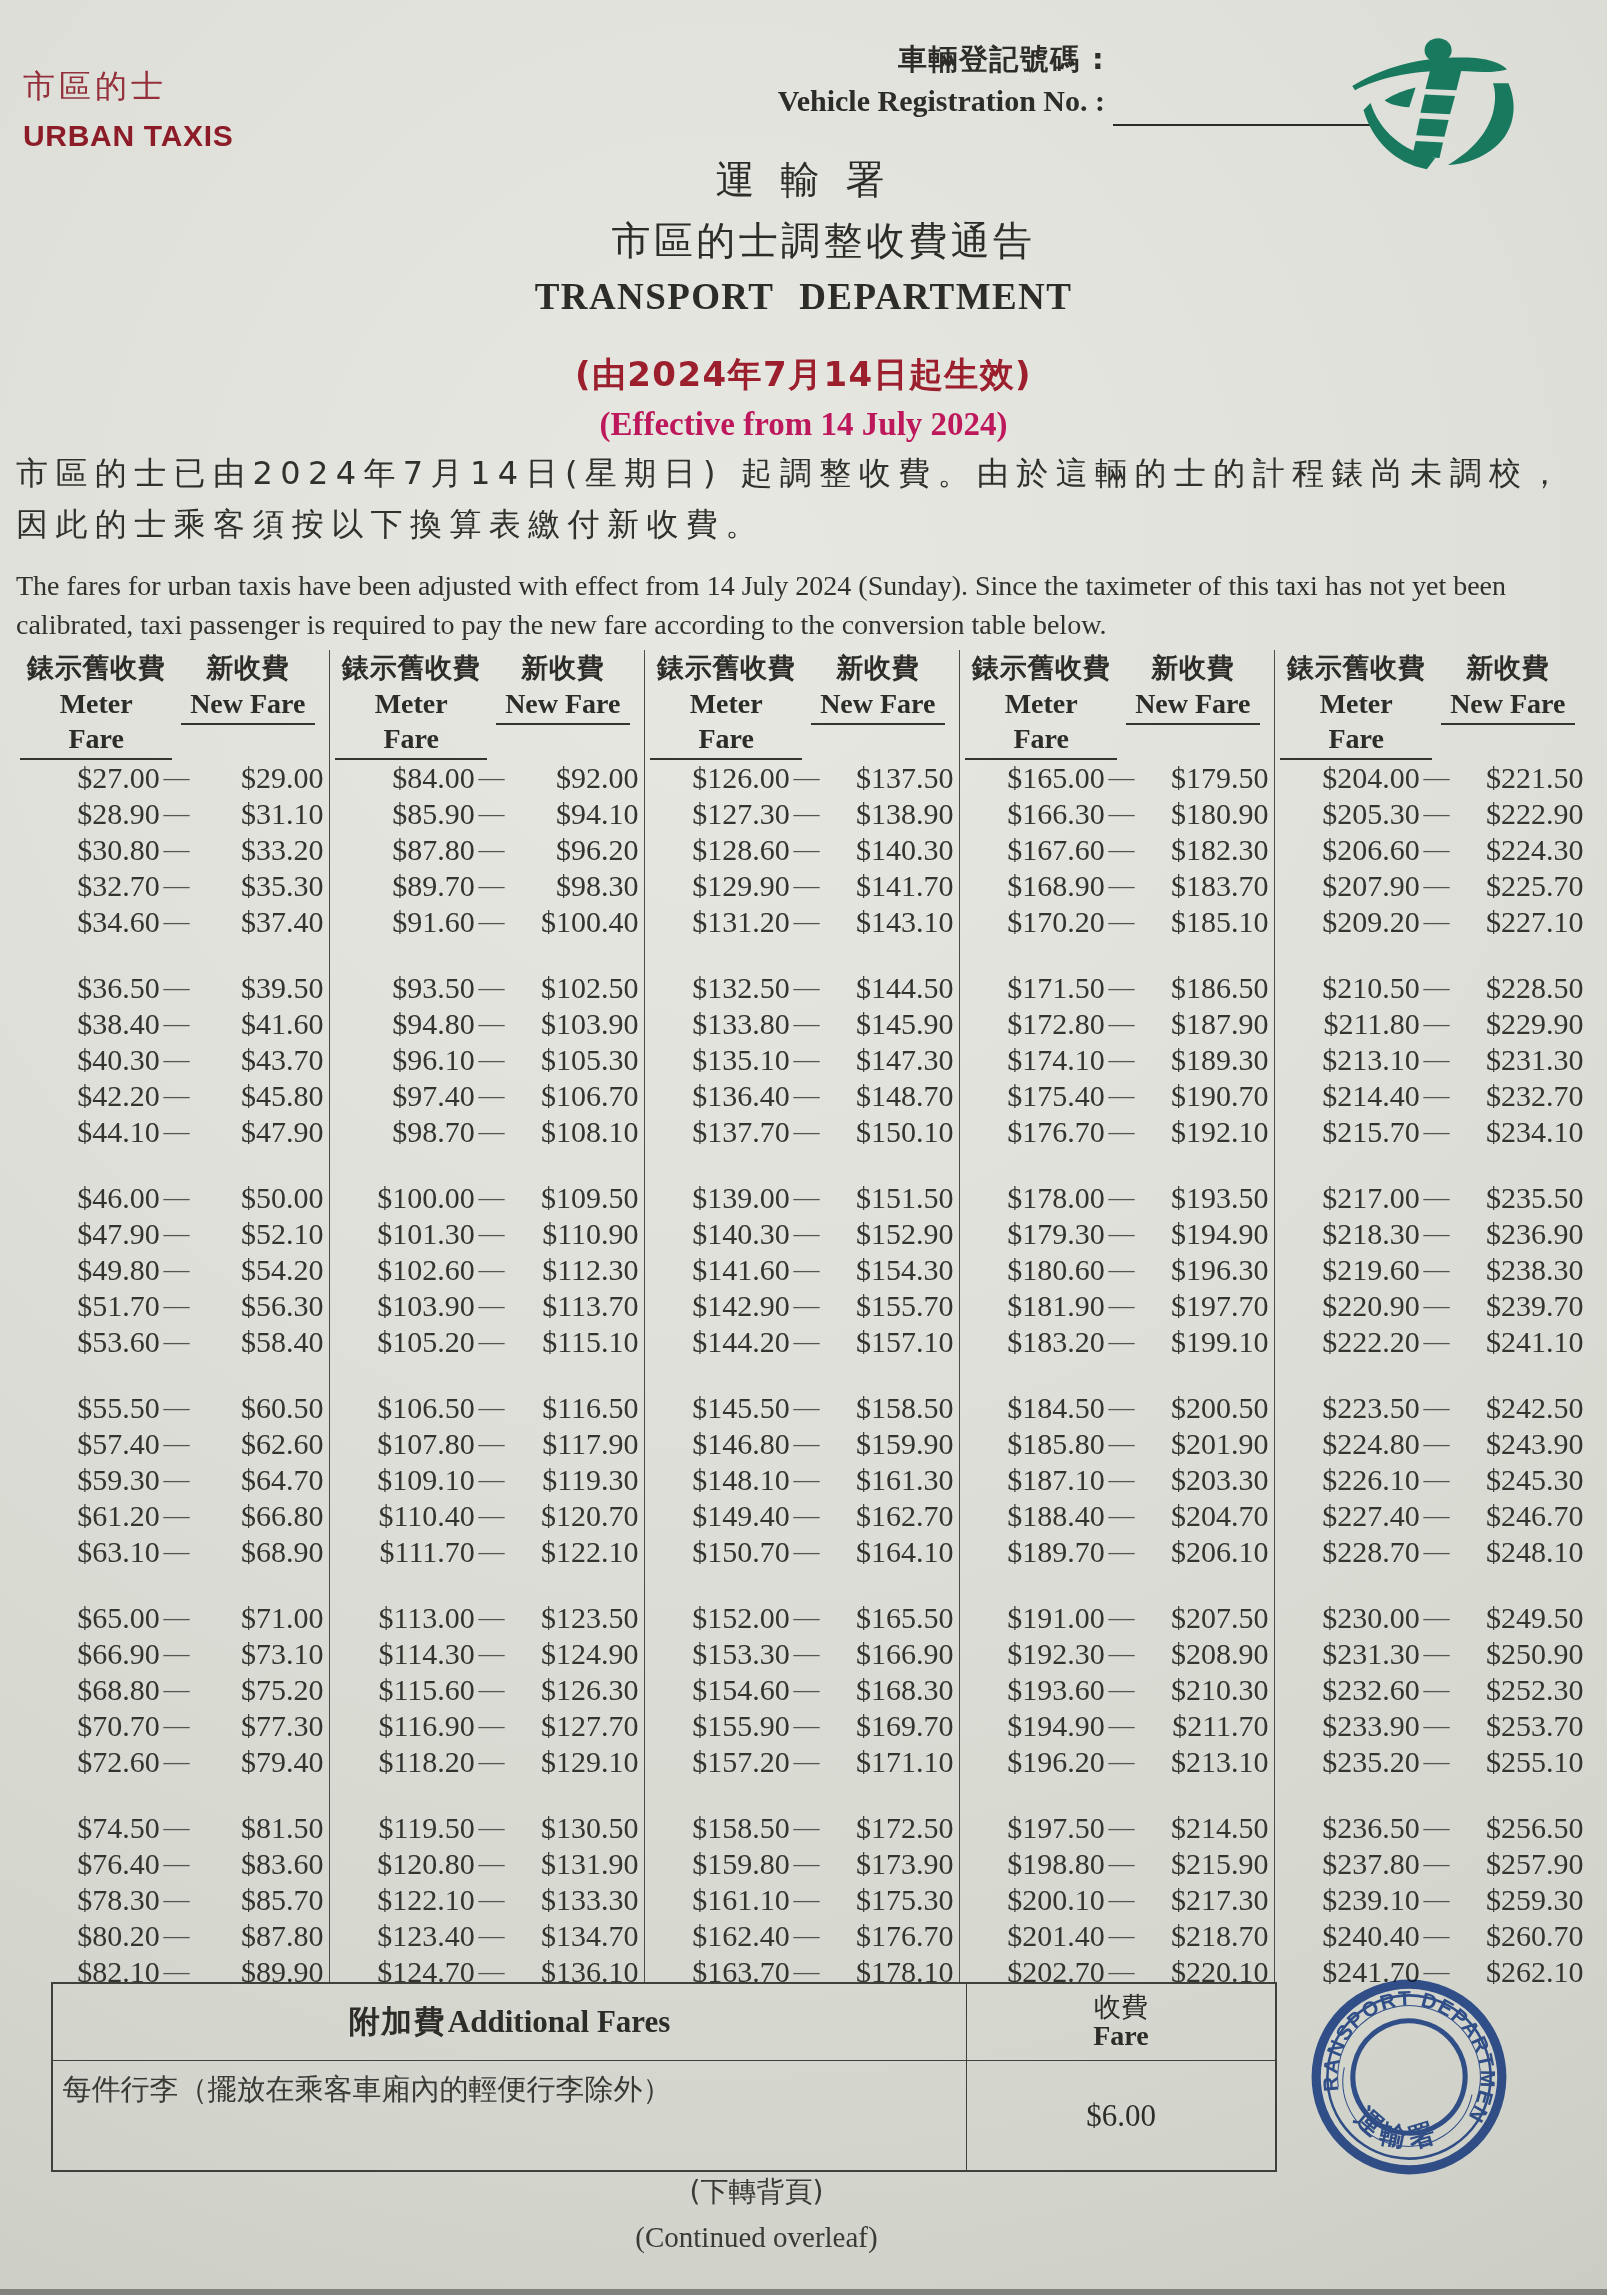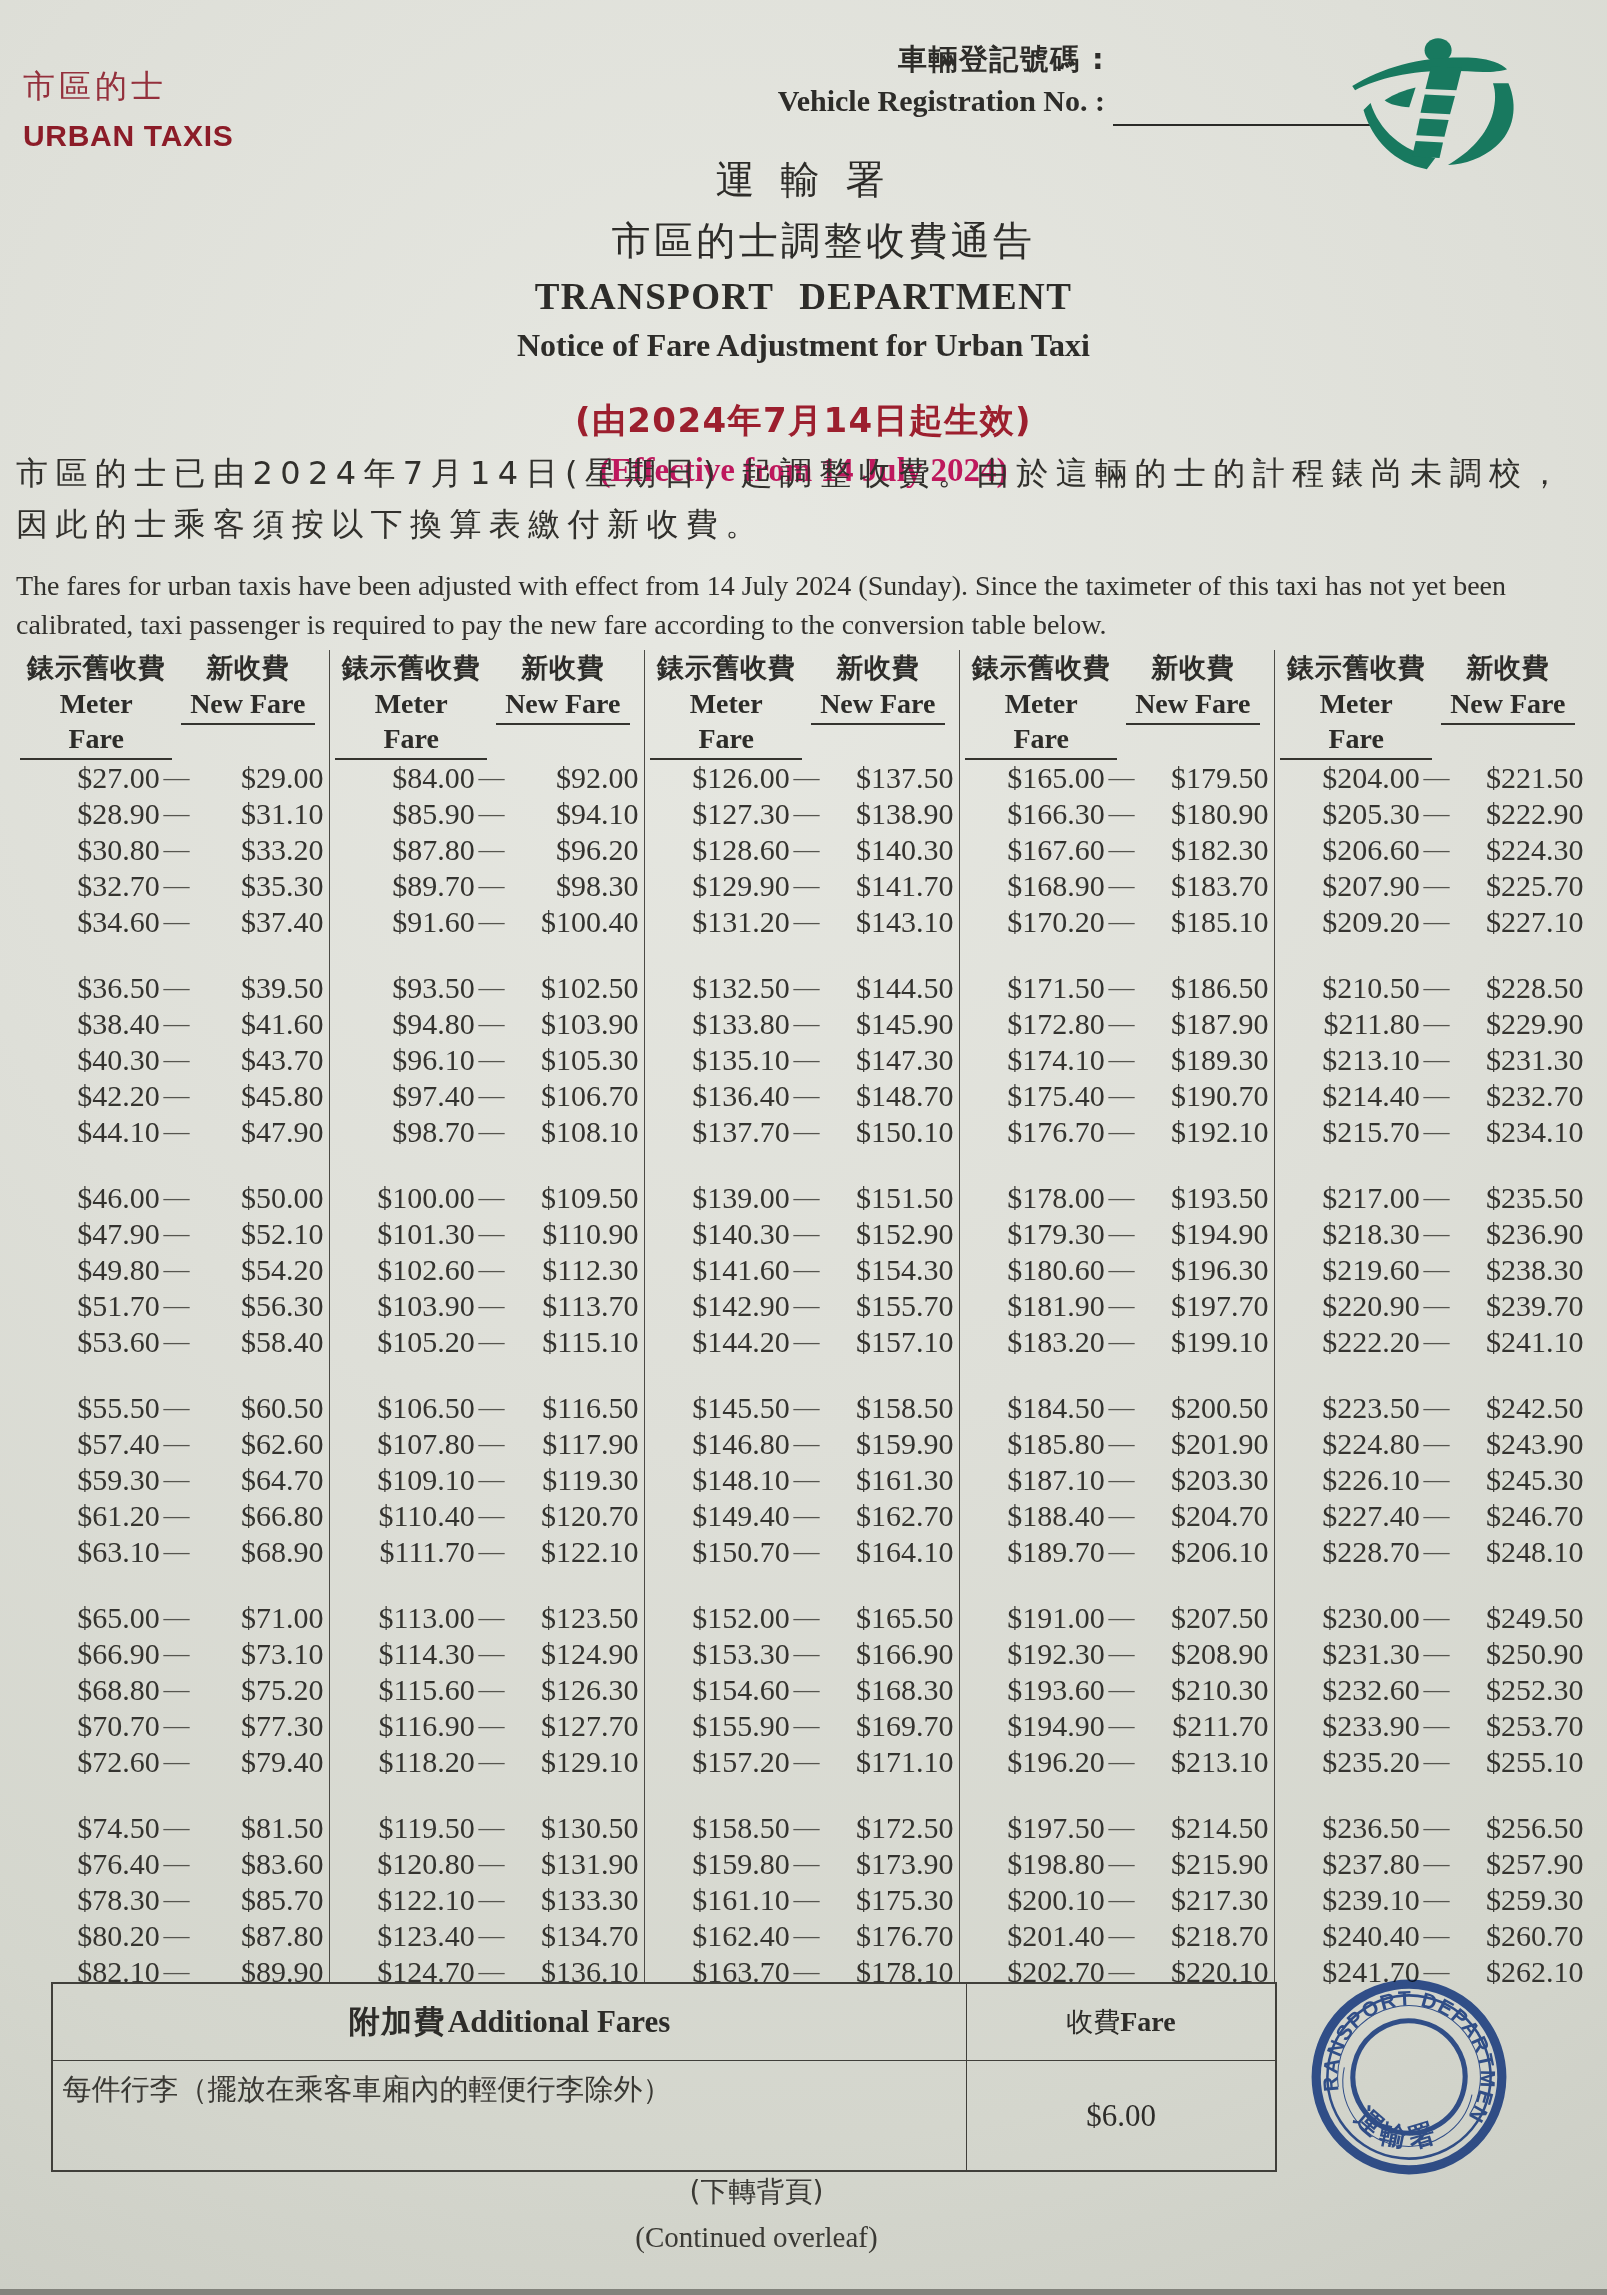--- a/index.html
+++ b/index.html
@@ -46,21 +46,21 @@
   .fare-row .dash{width:11%;text-align:center;font-size:26px;color:#56554f;}
   .fare-row .newf{width:43%;text-align:right;}
   
   .additional{left:51px;top:1982px;width:1222px;border:2px solid #403f3a;display:grid;grid-template-columns:913px 1fr;}
   .add-cell{border-left:1.4px solid #403f3a;border-top:1.4px solid #403f3a;}
   .add-cell.first{border-left:none;}
   .add-cell.toprow{border-top:none;}
   .add-head-left{height:76px;display:flex;align-items:center;justify-content:center;gap:2px;}
   .add-head-zh{font-family:"DejaVu Sans","Liberation Sans",sans-serif;font-size:31px;font-weight:bold;letter-spacing:1.4px;}
   .add-head-en{font-size:31px;font-weight:bold;}
-  .add-fare-head{height:76px;display:flex;flex-direction:row;align-items:center;justify-content:center;line-height:1.08;}
+  .add-fare-head{height:76px;display:flex;flex-direction:column;align-items:center;justify-content:center;line-height:1.08;}
   .add-fare-zh{font-family:"DejaVu Sans","Liberation Sans",sans-serif;font-size:27px;}
   .add-fare-en{font-size:28px;font-weight:bold;}
   .add-body-left{height:109px;padding:6.8px 9.5px 0 9.5px;box-sizing:border-box;}
   .add-row-zh{font-family:"DejaVu Sans","Liberation Sans",sans-serif;font-size:29px;line-height:1.5;color:#3a3934;}
   .add-row-en{font-size:25px;line-height:1.2;color:#3a3934;}
   .add-body-fare{height:109px;display:flex;align-items:center;justify-content:center;font-size:31px;}
   
   .footer{left:0;top:2173px;width:1513px;text-align:center;}
   .foot-zh{font-family:"DejaVu Sans","Liberation Sans",sans-serif;font-size:28px;color:#3a3934;}
   .foot-en{font-size:29px;margin-top:9.5px;color:#3a3934;}
@@ -99,21 +99,20 @@
     <path d="M59.5,44 L81,45 L77.5,58 L56.5,57 Z"></path>
     <path d="M56,61 L76.5,62 L73.5,74 L53.5,73 Z"></path>
     <path d="M53,77 L72.5,78 L70,89 L50.5,88 Z"></path>
   </g>
 </svg>
 
 <div class="abs titles">
   <div class="t-dept-zh">運 輸 署</div>
   <div class="t-notice-zh">市區的士調整收費通告</div>
   <div class="t-dept-en">TRANSPORT DEPARTMENT</div>
-  <div class="t-notice-en">Notice of Fare Adjustment for Urban Taxi</div>
   <div class="t-eff-zh">(由2024年7月14日起生效)</div>
   <div class="t-eff-en">(Effective from 14 July 2024)</div>
 </div>
 
 <div class="abs para-zh">市區的士已由2024年7月14日(星期日) 起調整收費。由於這輛的士的計程錶尚未調校，因此的士乘客須按以下換算表繳付新收費。</div>
 <div class="abs para-en">The fares for urban taxis have been adjusted with effect from 14 July 2024 (Sunday).  Since the taximeter of this taxi has not yet been calibrated, taxi passenger is required to pay the new fare according to the conversion table below.</div>
 
 <div class="abs fare-table">
     <div class="fare-col">
       <div class="col-head">

